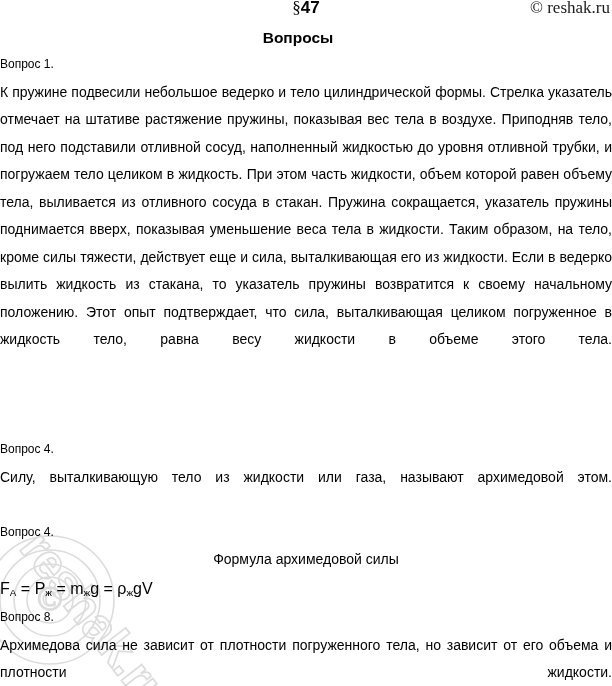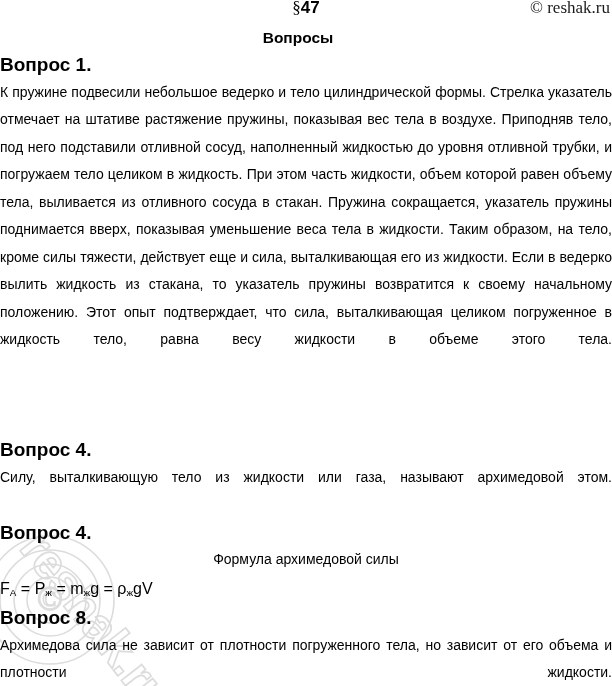--- a/index.html
+++ b/index.html
@@ -95,22 +95,22 @@
     margin: 0;
     padding: 0;
     position: absolute;
     top: 24px;
     left: 0;
   }
 
   .q-heading {
     position: absolute;
     left: 0;
-    font-weight: bold;
-    font-size: 19px;
+    font-weight: normal;
+    font-size: 12px;
     line-height: 27.5px;
     white-space: nowrap;
     margin: 0;
   }
 
   .para {
     position: absolute;
     left: 0;
     width: 612px;
     font-size: 14px;

